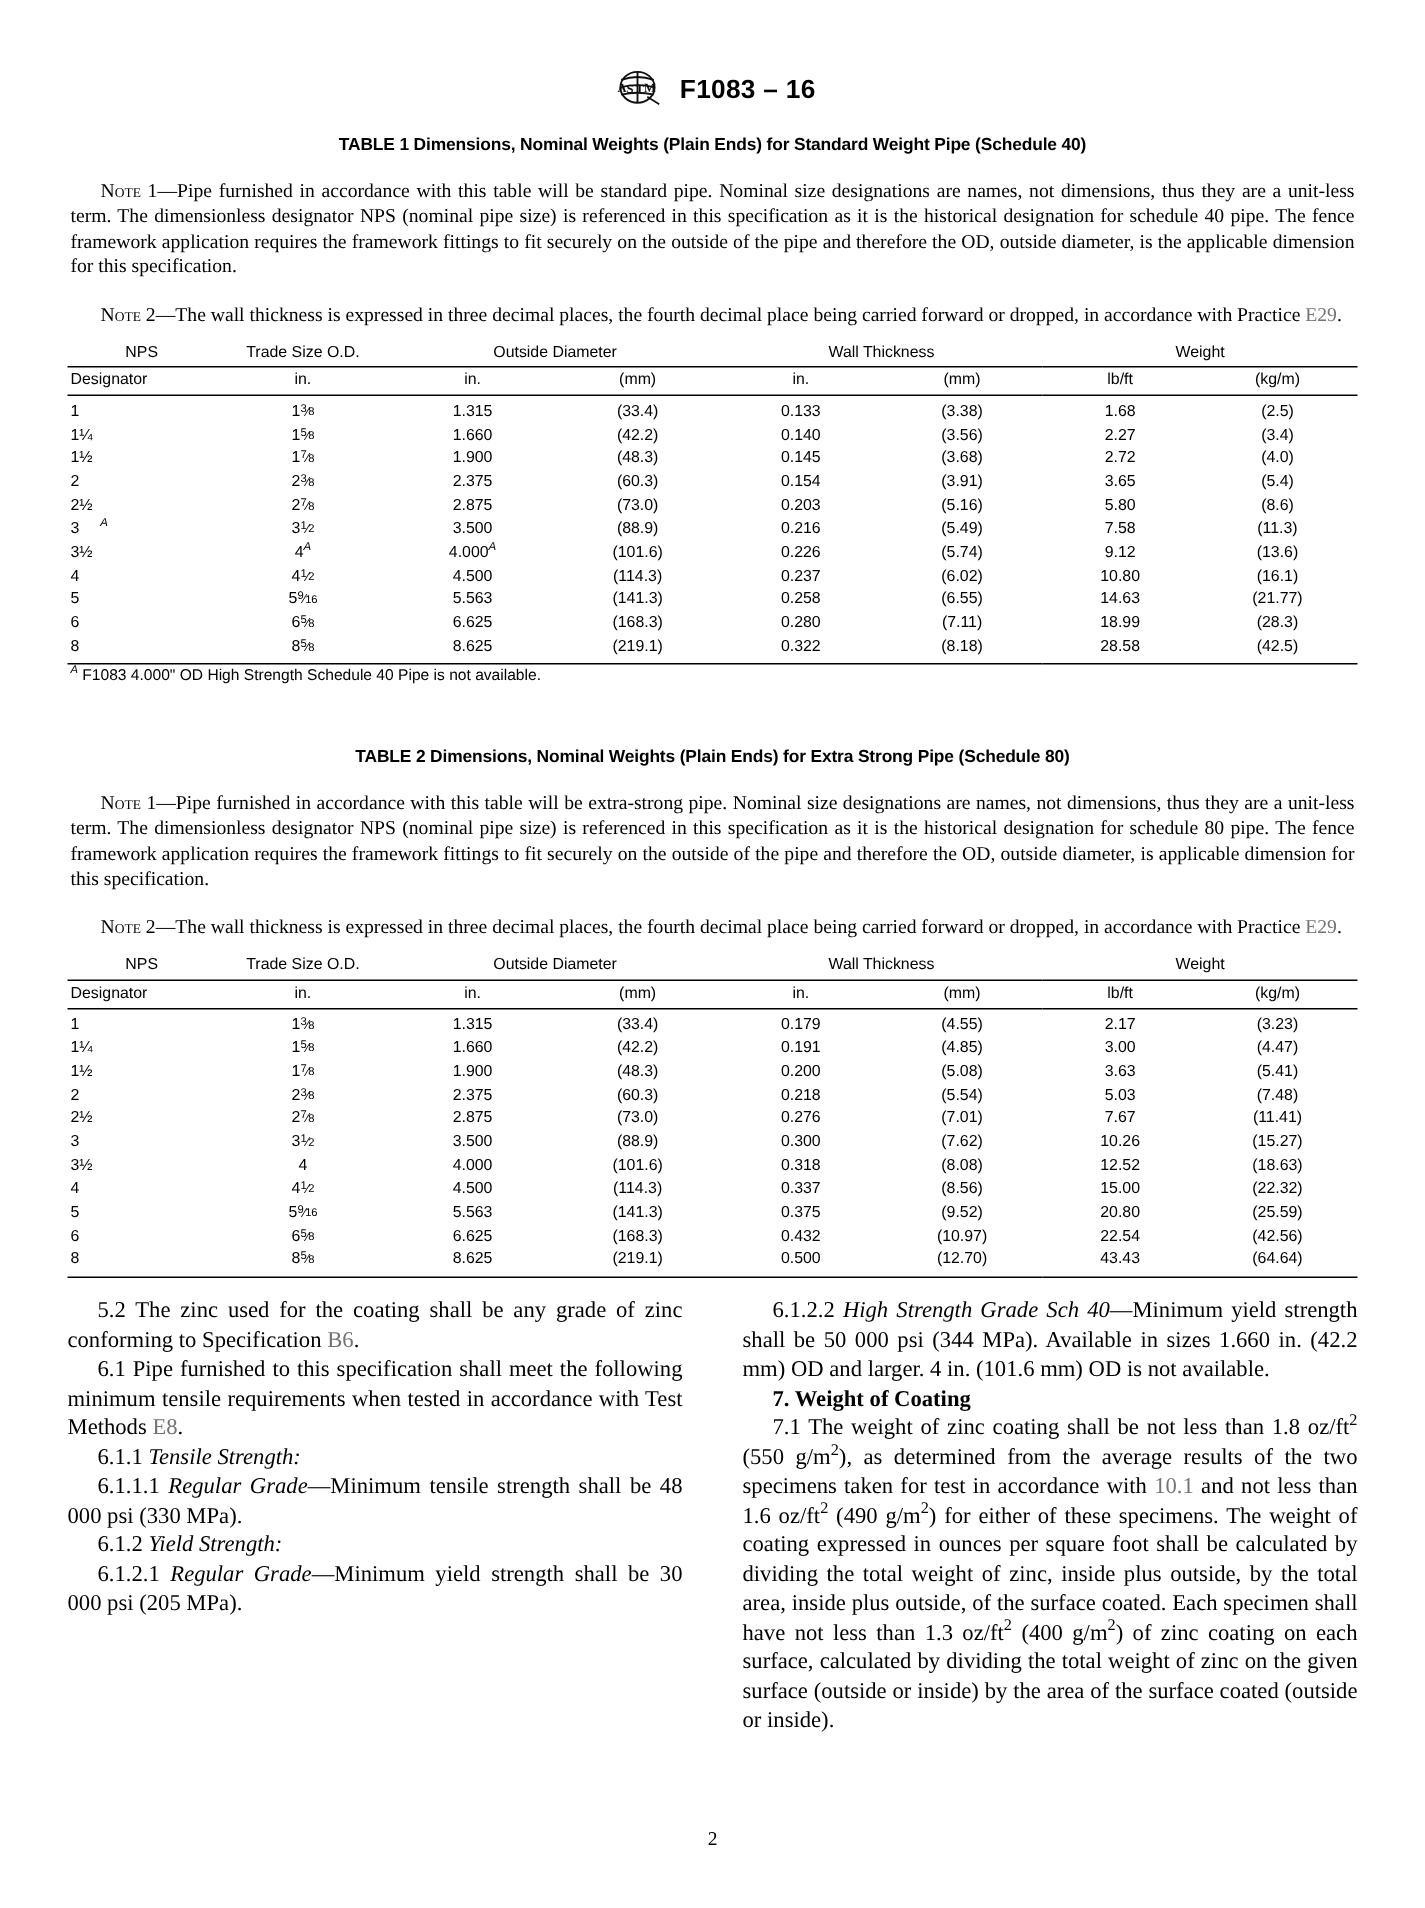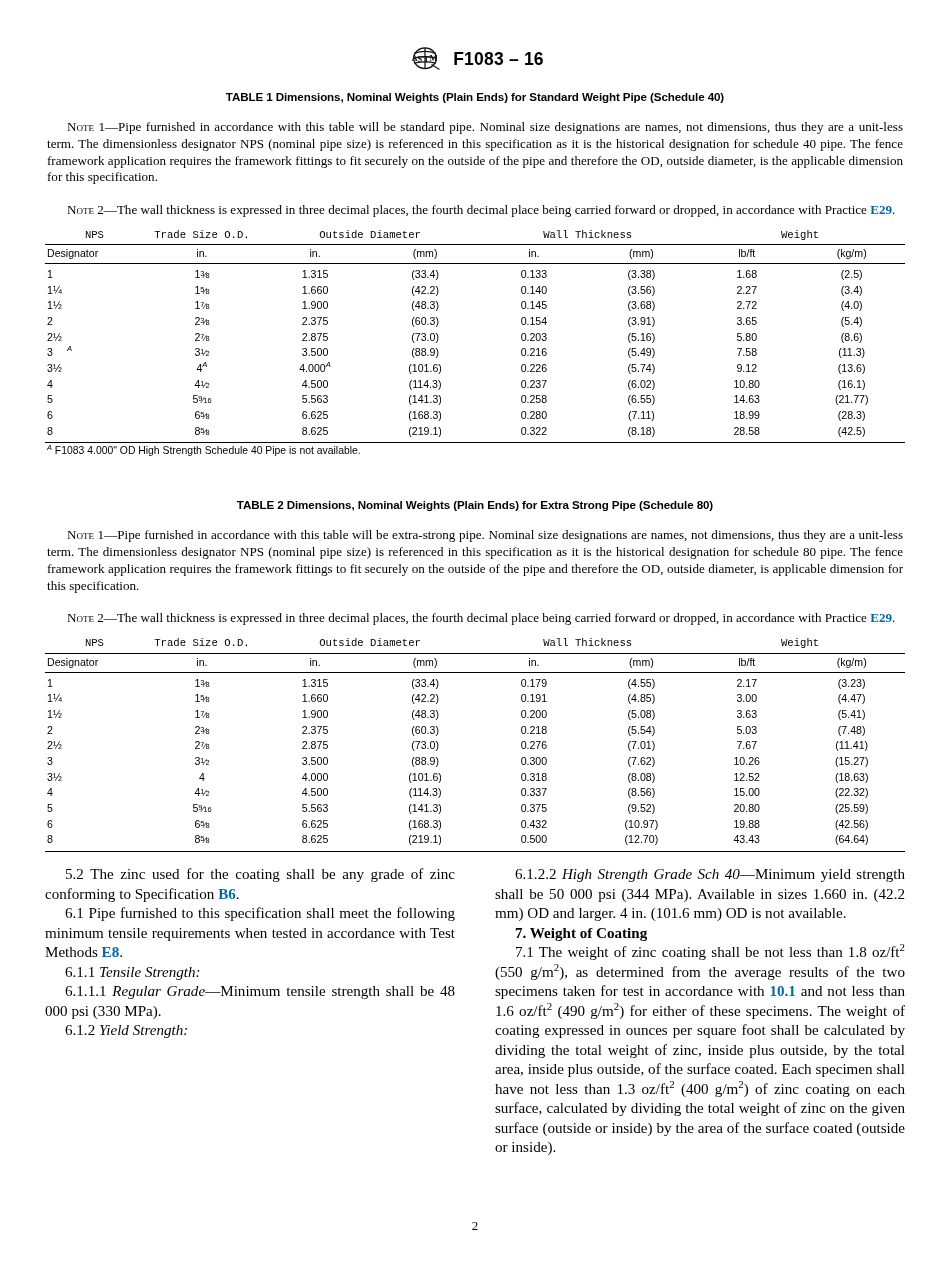--- a/index.html
+++ b/index.html
@@ -66,42 +66,41 @@
     text-align: justify;
     text-indent: 20px;
     margin: 16px 0 9px 0;
     line-height: 1.28;
     padding: 0 2px;
   }
   .note .note-label {
     font-variant: small-caps;
     font-size: 13.1px;
   }
-  .xref { color: #0369a1; font-weight: bold; }
+  .xref { color: #737373; }
 
   table.dimtable {
     width: 100%;
     border-collapse: collapse;
     font-family: "Liberation Sans", "DejaVu Sans", sans-serif;
     font-size: 10.6px;
     margin-top: 6px;
   }
   table.dimtable td, table.dimtable th {
     padding: 0;
     font-weight: normal;
     line-height: 1.48;
     white-space: nowrap;
   }
   table.dimtable tr.grouprow th {
     text-align: center;
     padding-bottom: 1px;
   }
   table.dimtable tr.grouprow th.spanhead {
     border-bottom: none;
-    font-family: Liberation Mono, monospace;
   }
   table.dimtable tr.subrow th {
     border-top: 1.1px solid #000;
     border-bottom: 1.1px solid #000;
     padding: 1px 0 1px 0;
   }
   table.dimtable tr.subrow th.lefthead {
     text-align: left;
     padding-left: 2px;
   }
@@ -487,21 +486,21 @@
             <td>20.80</td>
             <td>(25.59)</td>
           </tr>
           <tr>
             <td class="c-nps">6</td>
             <td>6<span class="frac"><sup>5</sup>⁄<sub>8</sub></span></td>
             <td>6.625</td>
             <td>(168.3)</td>
             <td>0.432</td>
             <td>(10.97)</td>
-            <td>19.88</td>
+            <td>22.54</td>
             <td>(42.56)</td>
           </tr>
           <tr>
             <td class="c-nps">8</td>
             <td>8<span class="frac"><sup>5</sup>⁄<sub>8</sub></span></td>
             <td>8.625</td>
             <td>(219.1)</td>
             <td>0.500</td>
             <td>(12.70)</td>
             <td>43.43</td>
@@ -519,20 +518,21 @@
 
       <p><span>6.1 Pipe furnished to this specification shall meet the following minimum tensile requirements when tested in accordance with Test Methods </span><span class="xref">E8</span><span>.</span></p>
 
       <p><span>6.1.1 </span><span class="it">Tensile Strength:</span></p>
 
       <p><span>6.1.1.1 </span><span class="it">Regular Grade</span><span>—Minimum tensile strength shall be 48 000 psi (330 MPa).</span></p>
 
 
       <p><span>6.1.2 </span><span class="it">Yield Strength:</span></p>
 
+      <p><span>6.1.2.1 </span><span class="it">Regular Grade</span><span>—Minimum yield strength shall be 30 000 psi (205 MPa).</span></p>
     </div>
 
     <div class="col">
       <p><span>6.1.2.2 </span><span class="it">High Strength Grade Sch 40</span><span>—Minimum yield strength shall be 50 000 psi (344 MPa). Available in sizes 1.660 in. (42.2 mm) OD and larger. 4 in. (101.6 mm) OD is not available.</span></p>
 
       <p class="sec-head">7. Weight of Coating</p>
 
       <p><span>7.1 The weight of zinc coating shall be not less than 1.8 oz/ft</span><sup>2</sup><span> (550 g/m</span><sup>2</sup><span>), as determined from the average results of the two specimens taken for test in accordance with </span><span class="xref">10.1</span><span> and not less than 1.6 oz/ft</span><sup>2</sup><span> (490 g/m</span><sup>2</sup><span>) for either of these specimens. The weight of coating expressed in ounces per square foot shall be calculated by dividing the total weight of zinc, inside plus outside, by the total area, inside plus outside, of the surface coated. Each specimen shall have not less than 1.3 oz/ft</span><sup>2</sup><span> (400 g/m</span><sup>2</sup><span>) of zinc coating on each surface, calculated by dividing the total weight of zinc on the given surface (outside or inside) by the area of the surface coated (outside or inside).</span></p>
     </div>
   </div>

